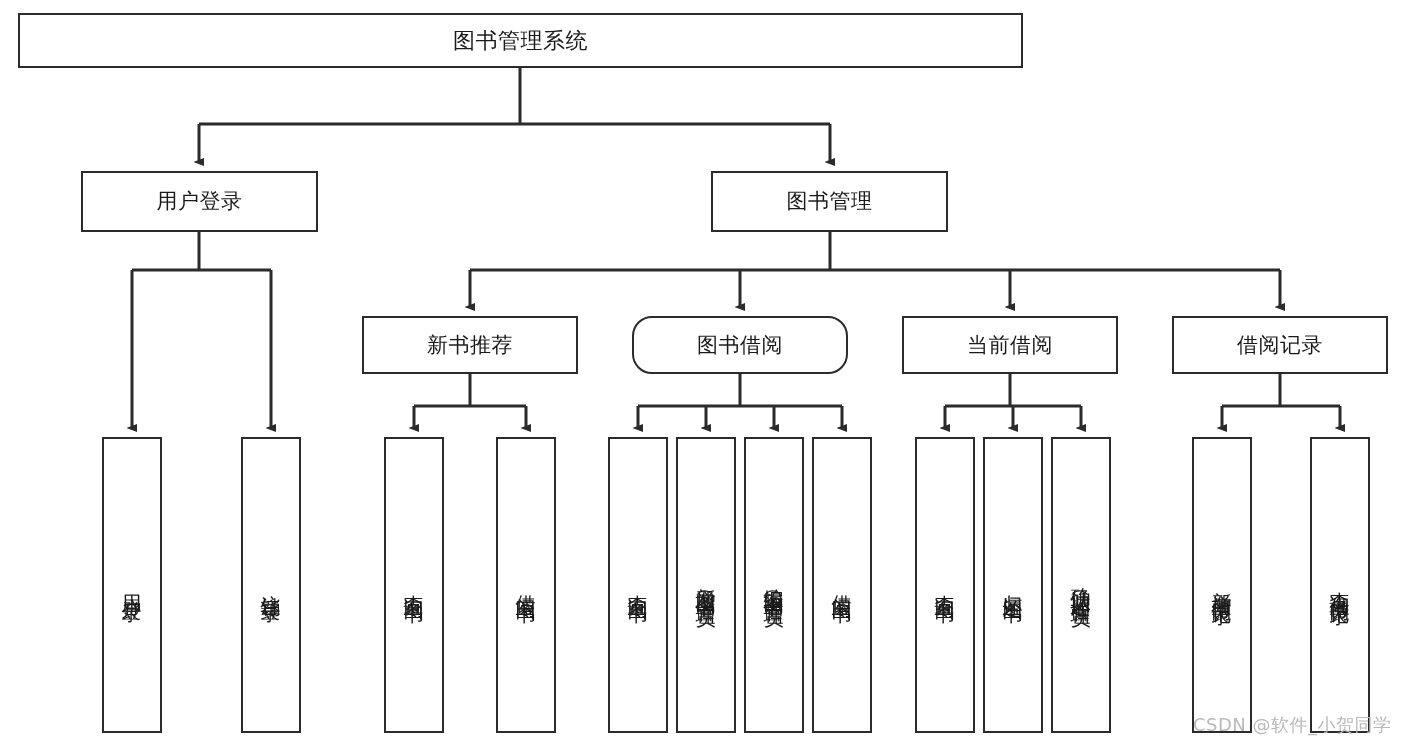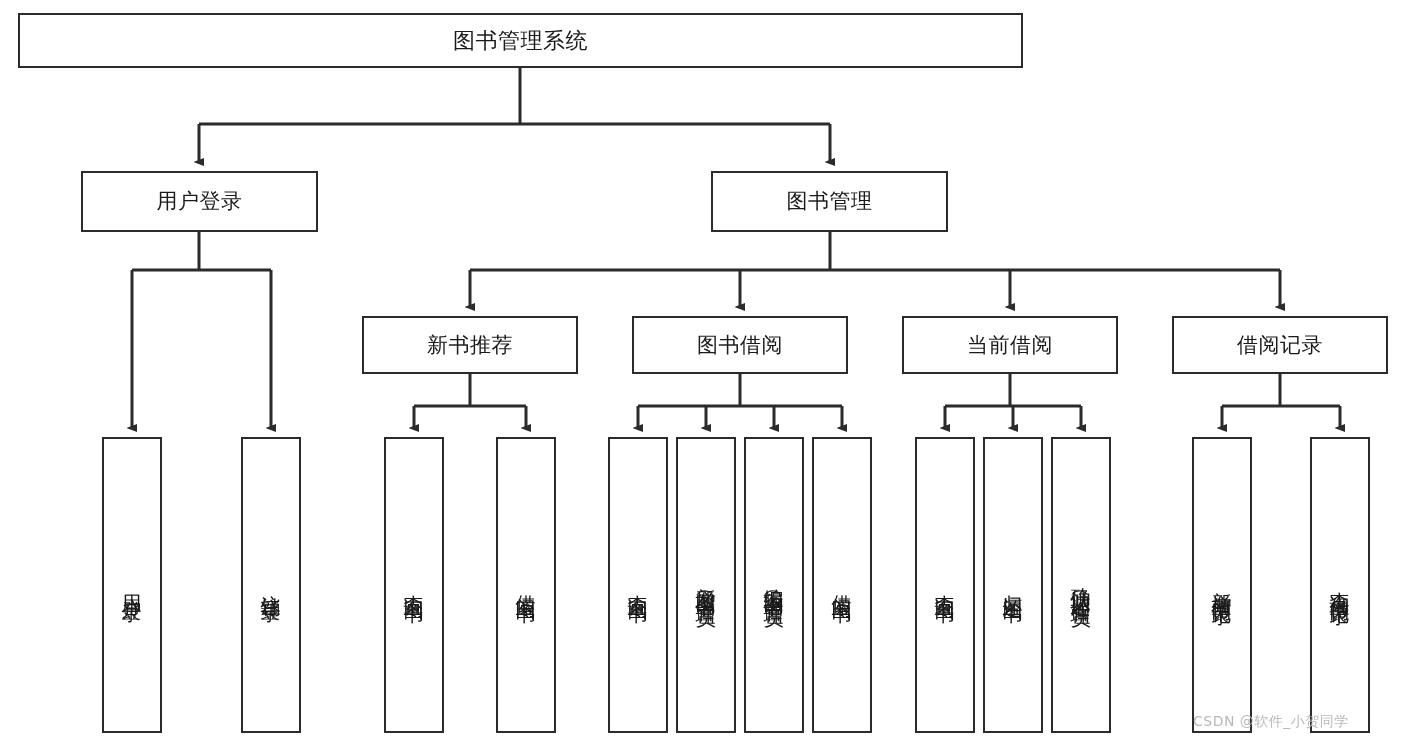--- a/index.html
+++ b/index.html
@@ -54,21 +54,21 @@
     font-size: 20px;
     letter-spacing: 3px;
     line-height: 1.1;
     white-space: normal;
     max-height: 278px;
   }
   #watermark {
     position: absolute;
     left: 1193px;
     top: 713px;
-    font-size: 14px;
+    font-size: 18px;
     color: #b9b9b9;
     letter-spacing: 0.5px;
     white-space: nowrap;
     z-index: 3;
     font-family: "DejaVu Sans", "Liberation Sans", sans-serif;
   }
 </style>
 </head>
 <body>
 
@@ -131,21 +131,21 @@
   <div class="node" style="left:81px; top:171px; width:237px; height:61px;">
     <span class="lbl">用户登录</span>
   </div>
   <div class="node" style="left:362px; top:316px; width:216px; height:58px;">
     <span class="lbl">新书推荐</span>
   </div>
 
   <div class="node" style="left:711px; top:171px; width:237px; height:61px;">
     <span class="lbl">图书管理</span>
   </div>
-  <div class="node" style="left:632px; top:316px; width:216px; height:58px;">
+  <div class="node" style="left:632px; top:316px; width:216px; height:58px;border-radius:20px;">
     <span class="lbl">图书借阅</span>
   </div>
   <div class="node" style="left:1172px; top:316px; width:216px; height:58px;">
     <span class="lbl">借阅记录</span>
   </div>
   <div class="node" style="left:902px; top:316px; width:216px; height:58px;">
     <span class="lbl">当前借阅</span>
   </div>
 
   <div class="node leaf" style="left:102px; top:437px; width:60px; height:296px;">

